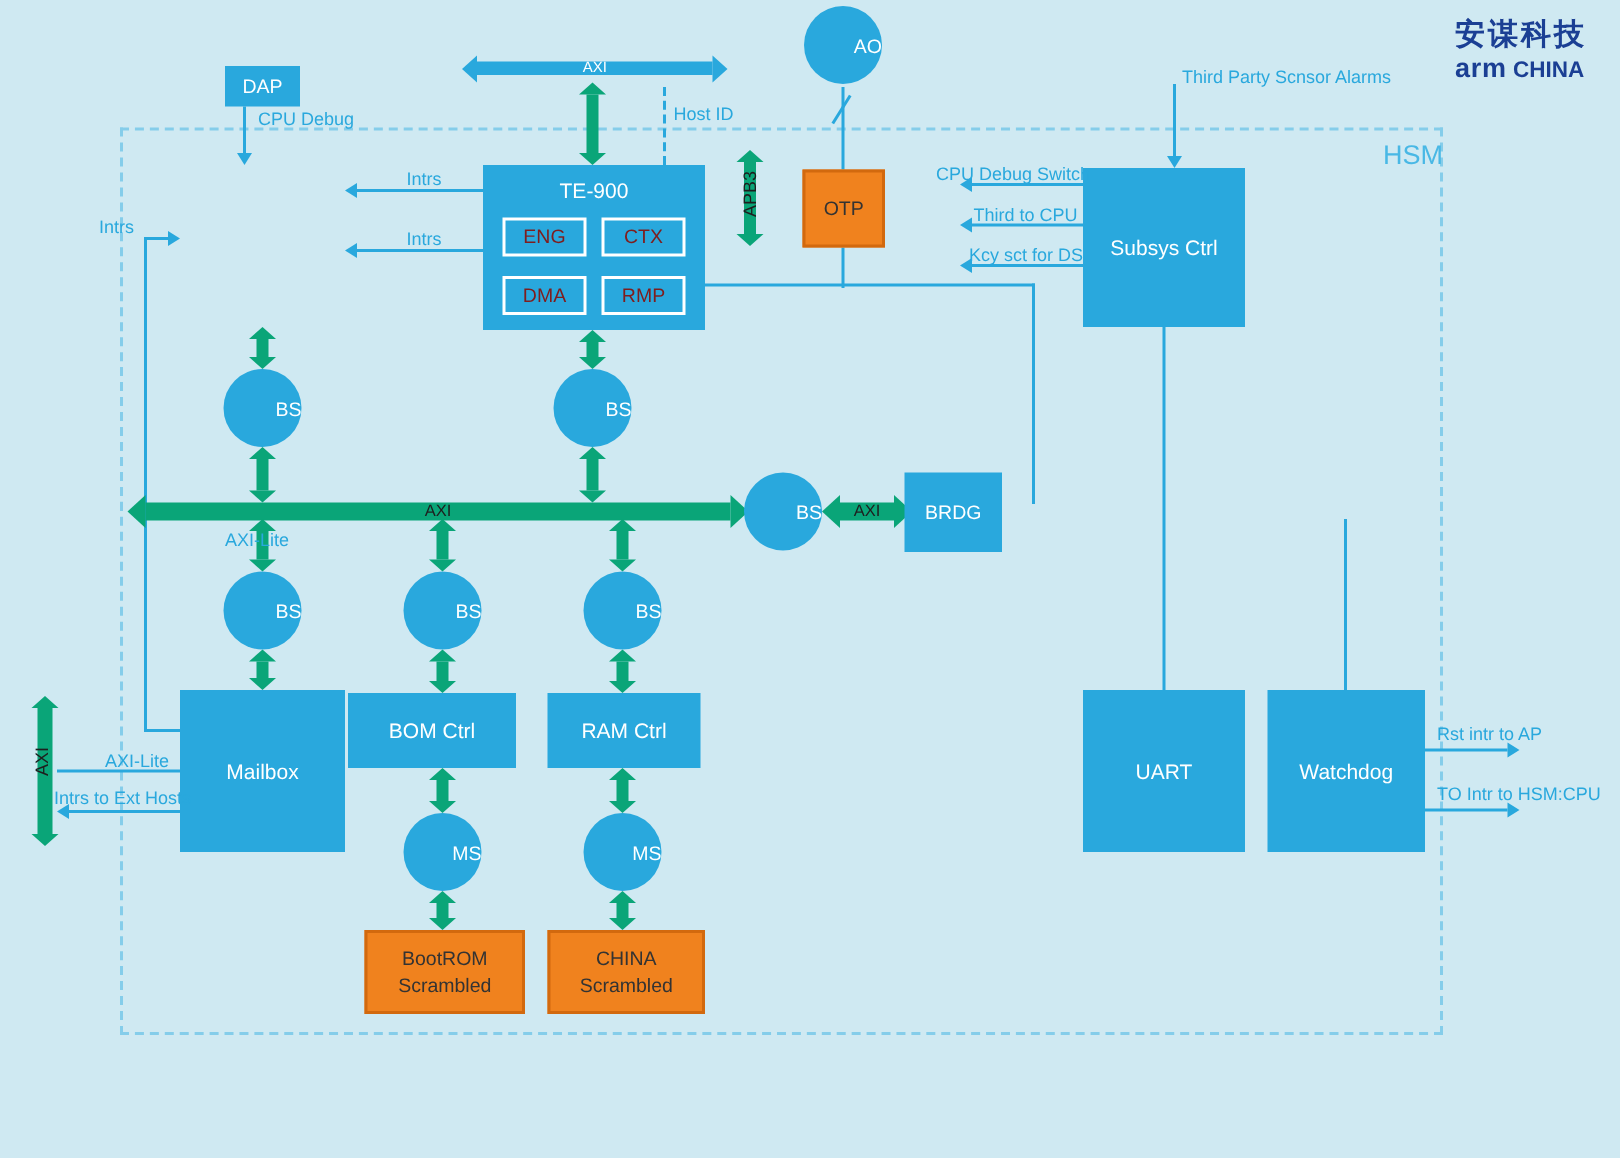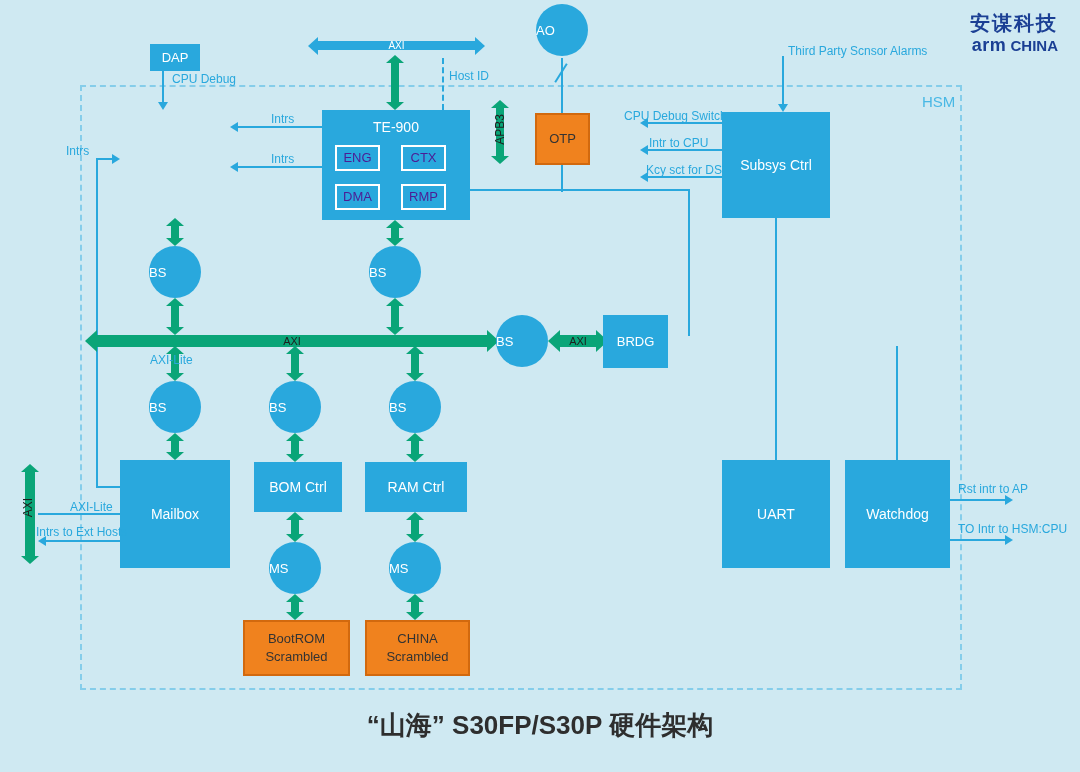--- a/index.html
+++ b/index.html
@@ -9,22 +9,22 @@
     --navy:#1b3f94;
     --bg:#cfe9f2;
     --ink:#1e1e1e;
   }
   *{box-sizing:border-box;margin:0;padding:0}
   html,body{margin:0}
   body{width:1080px;height:772px;background:var(--bg);font-family:"Liberation Sans",sans-serif;position:relative;overflow:hidden}
   #canvas{position:absolute;left:0;top:0;width:1080px;height:772px}
   .bx{position:absolute;background:var(--blue);color:#fff;display:flex;flex-direction:column;align-items:center;justify-content:center;font-size:14px;text-align:center;z-index:3;line-height:1.35}
   .obx{background:var(--orange);border:2px solid #d2690e;color:#333}
-  .ci{position:absolute;width:52px;height:52px;border-radius:50%;background:var(--blue);color:#fff;display:flex;align-items:center;justify-content:flex-start;font-size:13px;z-index:3}
-  .inbx{position:absolute;border:2px solid #fff;color:#4c1d95;display:flex;align-items:center;justify-content:center;font-size:13px;width:45px;height:26px;background:transparent}
+  .ci{position:absolute;width:52px;height:52px;border-radius:50%;background:var(--blue);color:#fff;display:flex;align-items:center;justify-content:flex-end;font-size:13px;z-index:3}
+  .inbx{position:absolute;border:2px solid #fff;color:#7f1d1d;display:flex;align-items:center;justify-content:center;font-size:13px;width:56px;height:26px;background:transparent}
   .hl{position:absolute;height:2px;background:var(--blue);z-index:1}
   .vl{position:absolute;width:2px;background:var(--blue);z-index:1}
   .vld{position:absolute;width:0;border-left:2px dashed var(--blue);z-index:1}
   .t{position:absolute;width:0;height:0;z-index:1}
   .t.l{border-top:5px solid transparent;border-bottom:5px solid transparent;border-right:8px solid var(--blue)}
   .t.r{border-top:5px solid transparent;border-bottom:5px solid transparent;border-left:8px solid var(--blue)}
   .t.d{border-left:5px solid transparent;border-right:5px solid transparent;border-top:8px solid var(--blue)}
   .slash{position:absolute;width:2px;height:22px;background:var(--blue);transform:rotate(32deg);z-index:1}
   .gv{position:absolute;width:8px;background:var(--green);z-index:2}
   .gv::before{content:"";position:absolute;top:-8px;left:50%;margin-left:-9px;border-left:9px solid transparent;border-right:9px solid transparent;border-bottom:8px solid var(--green)}
@@ -35,43 +35,42 @@
   .gh::after{content:"";position:absolute;right:-12px;top:50%;margin-top:-11px;border-top:11px solid transparent;border-bottom:11px solid transparent;border-left:12px solid var(--green)}
   .bh{position:absolute;height:9px;background:var(--blue);z-index:2;display:flex;align-items:center;justify-content:center}
   .bh::before{content:"";position:absolute;left:-10px;top:50%;margin-top:-9px;border-top:9px solid transparent;border-bottom:9px solid transparent;border-right:10px solid var(--blue)}
   .bh::after{content:"";position:absolute;right:-10px;top:50%;margin-top:-9px;border-top:9px solid transparent;border-bottom:9px solid transparent;border-left:10px solid var(--blue)}
   .buslbl{font-size:11px;color:var(--ink);z-index:4;white-space:nowrap}
   .bh .buslbl{color:#fff;font-size:10px}
   .lb{position:absolute;color:var(--blue);font-size:12px;white-space:nowrap;z-index:4}
   .lb.dk{color:var(--ink)}
   .vert{writing-mode:vertical-rl;transform:rotate(180deg)}
   .hsm{position:absolute;left:80px;top:85px;width:882px;height:605px;border:2px dashed #85cdea;z-index:0}
-  .hsm-lb{position:absolute;left:922px;top:93px;color:#49b8e5;font-size:15px;z-index:4}
+  .hsm-lb{position:absolute;left:922px;top:93px;color:#49b8e5;font-size:18px;z-index:4}
   .title{position:absolute;left:0;top:708px;width:100%;text-align:center;font-size:26px;font-weight:600;color:#2e2e2e;z-index:4}
-  .logo{position:absolute;right:22px;top:12px;text-align:right;color:var(--navy);z-index:5;line-height:1.15}
+  .logo{position:absolute;right:22px;top:12px;text-align:left;color:var(--navy);z-index:5;line-height:1.15}
   .logo .cn{font-size:20px;font-weight:bold;letter-spacing:2px}
   .logo .en{font-size:15px;font-weight:bold}
   .logo .en .brand{font-size:18px;font-weight:800;letter-spacing:.5px}
   .dots{font-size:12px;letter-spacing:1px}
   .small{font-size:13px}
 </style>
 </head>
 <body>
 
 <div id="canvas">
 
   <div class="hsm"></div>
   <div class="hsm-lb">HSM</div>
 
   <div class="logo">
     <div class="cn">安谋科技</div>
     <div class="en"><span class="brand">arm</span><span> CHINA</span></div>
   </div>
 
-  <div class="title">“山海” S30FP/S30P 硬件架构</div>
 
   <div class="bx small" style="left:150px;top:44px;width:50px;height:27px">
       <span>DAP</span>
     </div>
   <div class="vl" style="left:162px;top:71px;height:31px"></div>
   <div class="t d" style="left:158px;top:102px"></div>
   <div class="lb" style="left:172px;top:72px">CPU Debug</div>
 
 
   <div class="t l" style="left:230px;top:122px"></div>
@@ -129,21 +128,21 @@
       <span>Subsys Ctrl</span>
     </div>
   <div class="lb" style="left:788px;top:44px">Third Party Scnsor Alarms</div>
   <div class="vl" style="left:782px;top:56px;height:48px"></div>
   <div class="t d" style="left:778px;top:104px"></div>
 
   <div class="lb" style="left:624px;top:109px">CPU Debug Switch</div>
   <div class="hl" style="left:648px;top:122px;width:74px"></div>
   <div class="t l" style="left:640px;top:118px"></div>
 
-  <div class="lb" style="left:649px;top:136px">Intr to CPU</div>
+  <div class="lb" style="left:649px;top:136px">Third to CPU</div>
   <div class="hl" style="left:648px;top:149px;width:74px"></div>
   <div class="t l" style="left:640px;top:145px"></div>
 
   <div class="lb" style="left:646px;top:163px">Kcy sct for DS</div>
   <div class="hl" style="left:648px;top:176px;width:74px"></div>
   <div class="t l" style="left:640px;top:172px"></div>
 
   <div class="gv" style="left:171px;top:226px;height:12px"></div>
   <div class="ci" style="left:149px;top:246px">
       <span>BS</span>
@@ -184,21 +183,21 @@
 
   <div class="gv" style="left:411px;top:354px;height:19px"></div>
   <div class="ci" style="left:389px;top:381px">
       <span>BS</span>
     </div>
   <div class="gv" style="left:411px;top:441px;height:13px"></div>
 
   <div class="bx" style="left:120px;top:460px;width:110px;height:108px">
       <span>Mailbox</span>
     </div>
-  <div class="bx" style="left:254px;top:462px;width:88px;height:50px">
+  <div class="bx" style="left:232px;top:462px;width:112px;height:50px">
       <span>BOM Ctrl</span>
     </div>
   <div class="bx" style="left:365px;top:462px;width:102px;height:50px">
       <span>RAM Ctrl</span>
     </div>
 
   <div class="gv" style="left:291px;top:520px;height:14px"></div>
   <div class="ci" style="left:269px;top:542px">
       <span>MS</span>
     </div>

